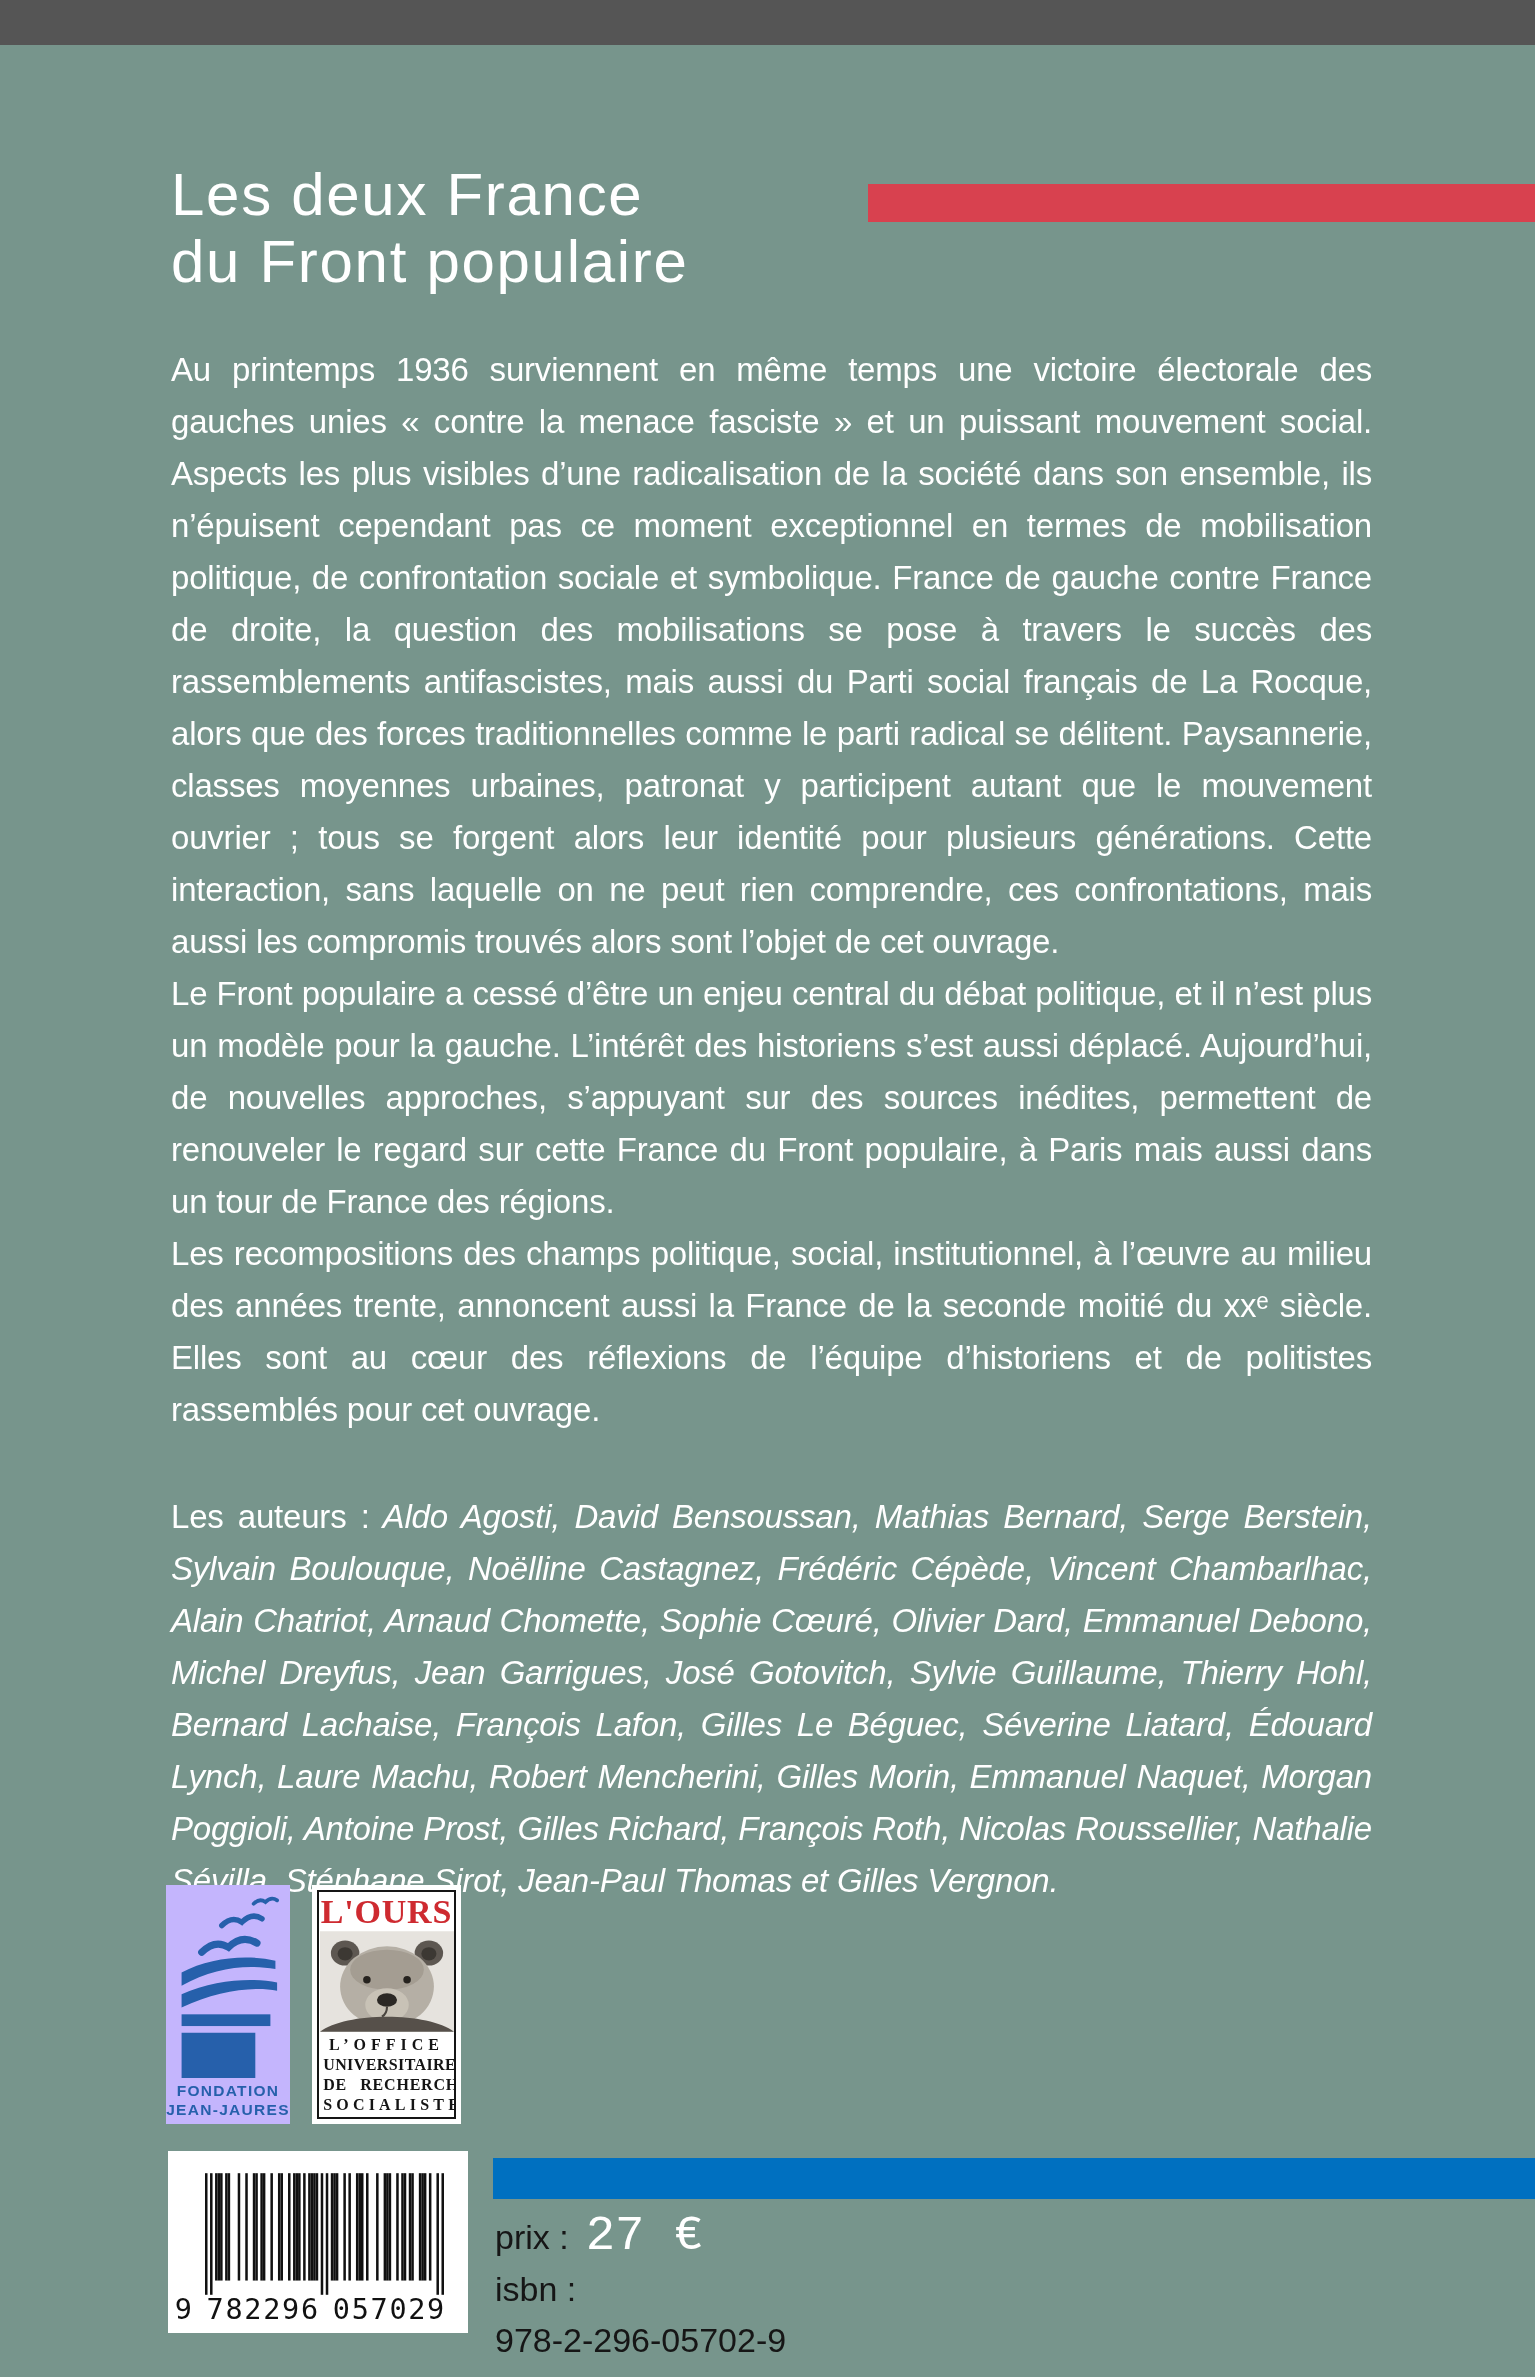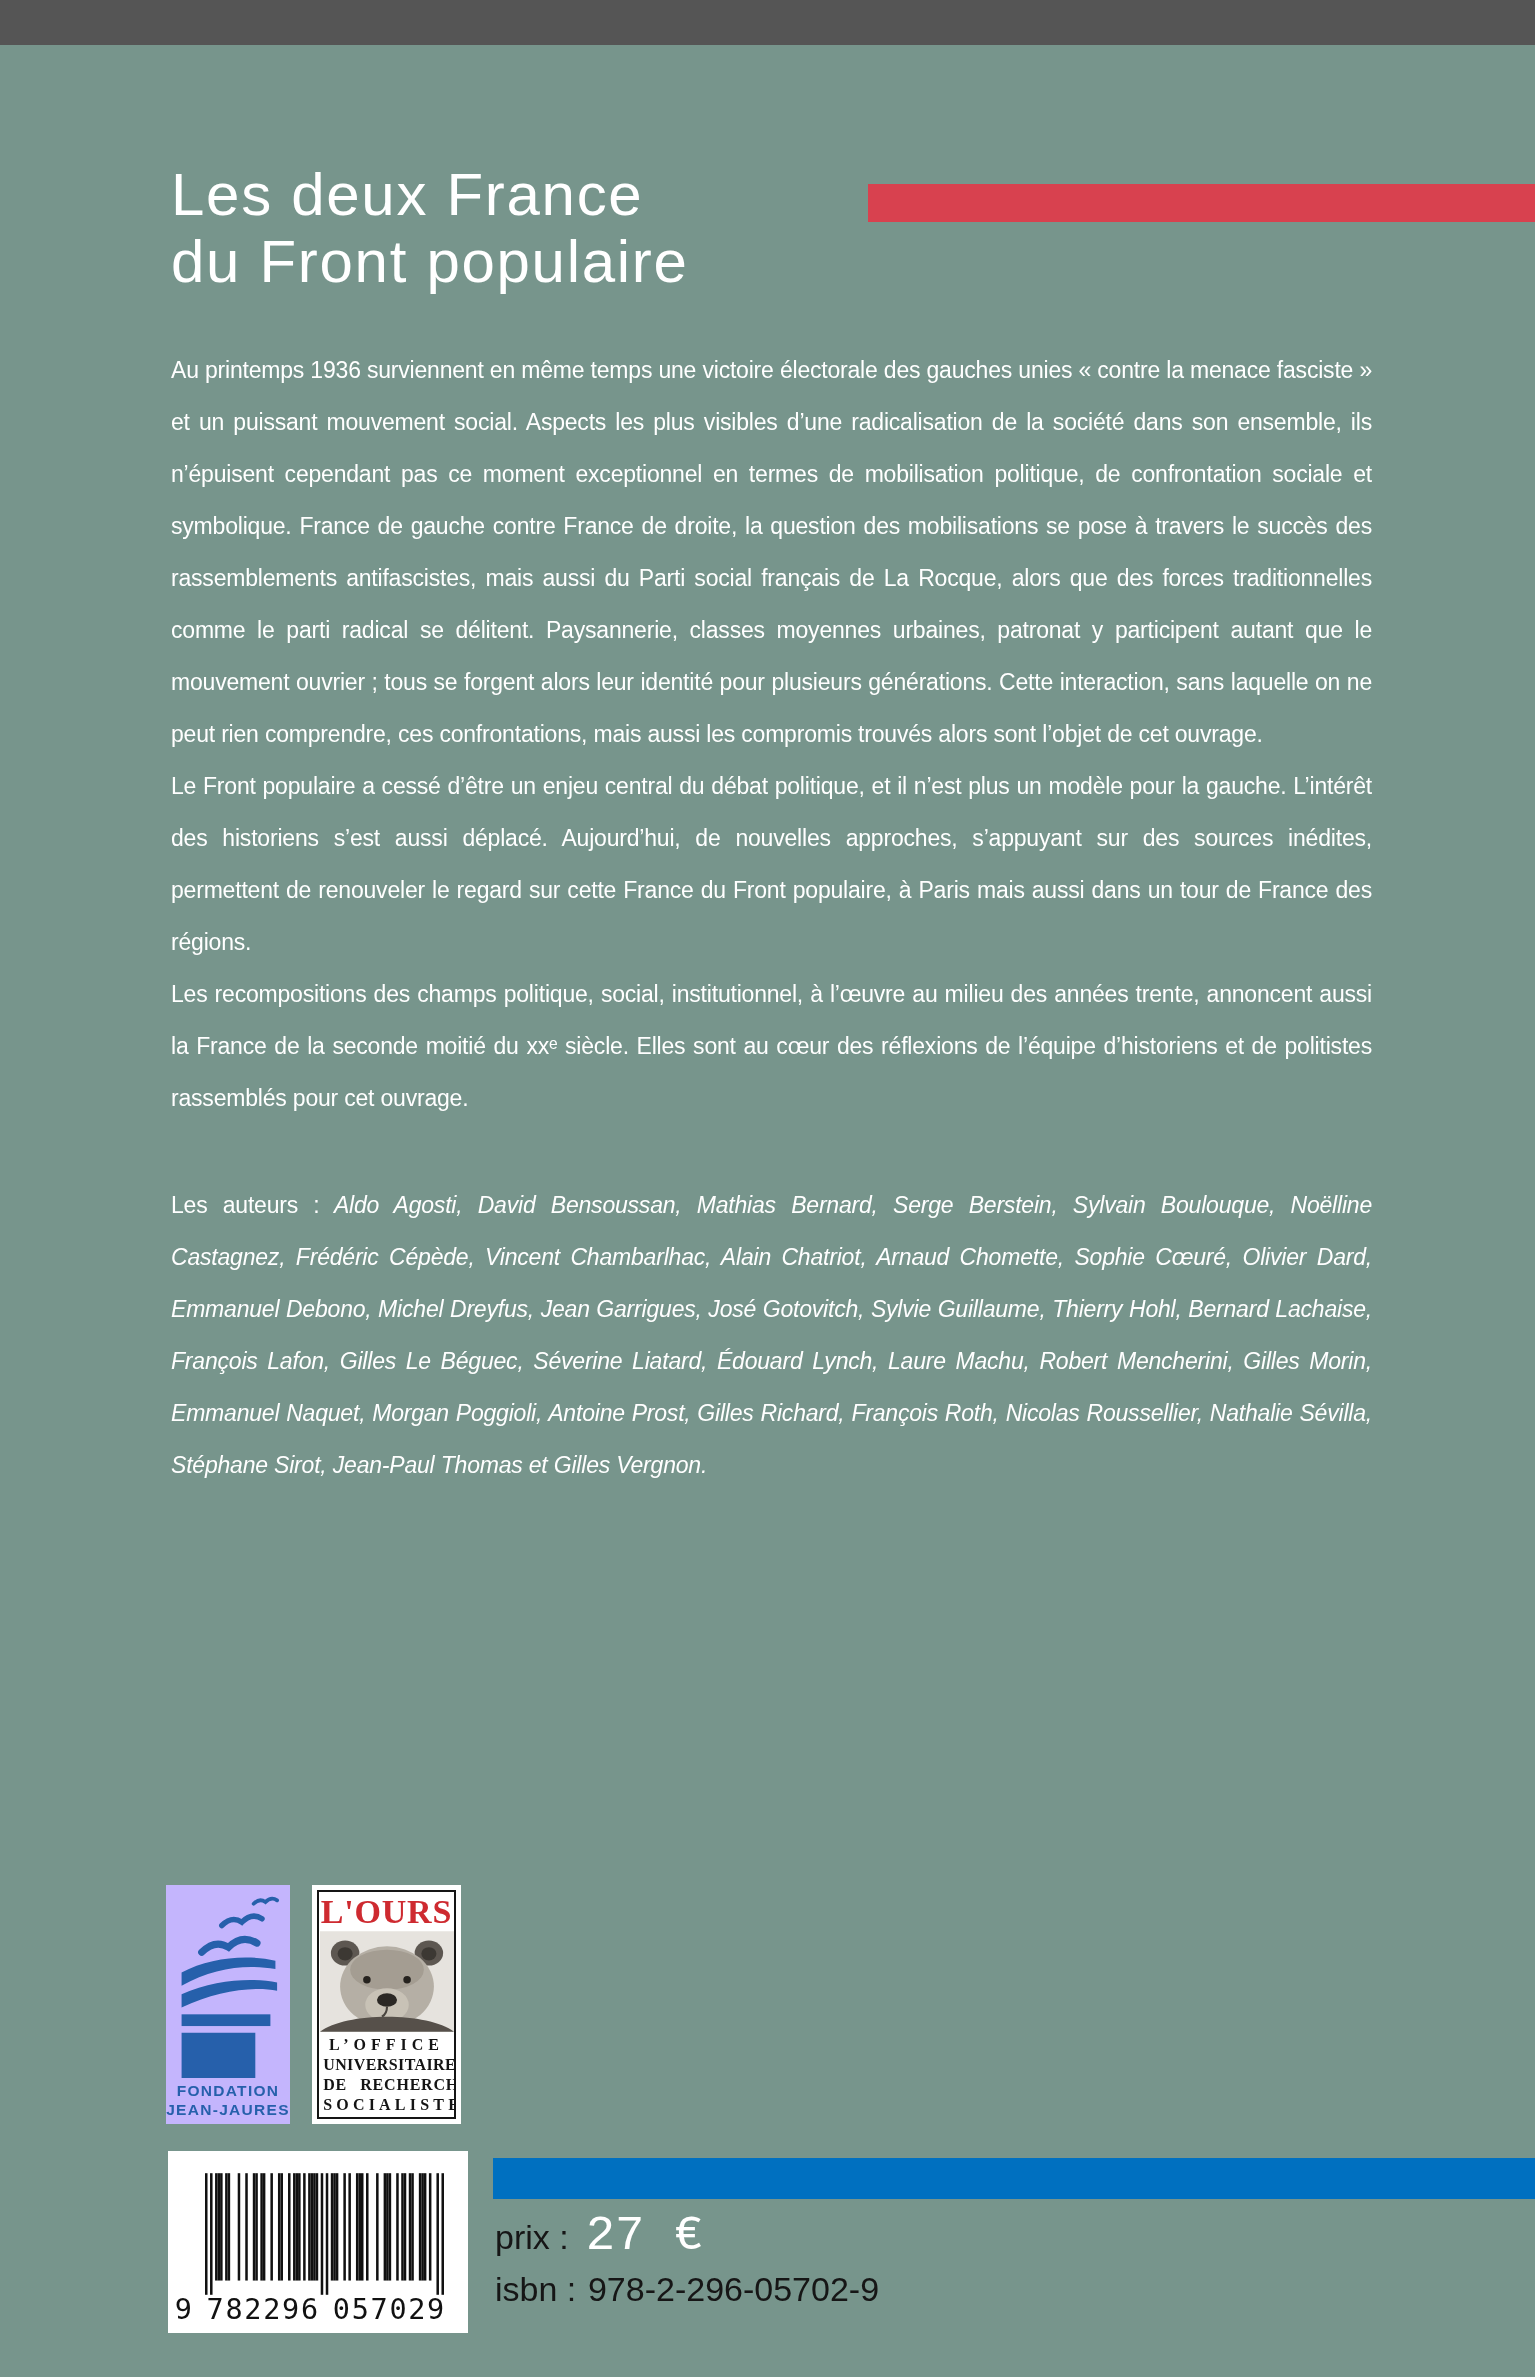--- a/index.html
+++ b/index.html
@@ -10,21 +10,21 @@
     font-stretch:condensed;
     margin-top:45px;
   }
   
   .red-bar{position:absolute;left:868px;right:0;top:139px;height:38px;background:var(--red,#D8414F);}
   
   .title{position:absolute;left:171px;top:116px;margin:0;color:#fff;font-weight:400;
          font-size:60px;line-height:67px;letter-spacing:1.7px;}
   
   .text-col{position:absolute;left:171px;top:299px;width:1201px;color:#fff;}
-  .text-col p{margin:0;font-size:23px;line-height:52px;text-align:justify;letter-spacing:-0.2px;}
+  .text-col p{margin:0;font-size:33px;line-height:52px;text-align:justify;letter-spacing:-0.2px;}
   .authors{margin-top:55px !important;font-size:28.5px;line-height:44px;font-style:italic;}
   .authors-label{font-style:normal;}
   
   .logos{position:absolute;left:166px;top:1840px;display:flex;gap:22px;align-items:stretch;}
   .logo-fjj{width:124px;height:239px;background:#c4b5fd;box-sizing:border-box;
             display:flex;flex-direction:column;align-items:center;padding-top:6.7px;}
   .fjj-svg .f{fill:var(--fjjblue,#2660AB);}
   .fjj-svg .s{stroke:var(--fjjblue,#2660AB);fill:none;stroke-linecap:round;}
   .fjj-text{color:var(--fjjblue,#2660AB);font-weight:bold;font-size:15.5px;line-height:19.3px;
             text-align:center;letter-spacing:1.3px;margin-top:3.4px;white-space:nowrap;}
@@ -45,21 +45,21 @@
   .barcode-box{position:absolute;left:168px;top:2106px;width:300px;height:182px;background:#fff;}
   .barcode-svg{position:absolute;left:37px;top:22px;fill:#111;}
   .barcode-digits{position:absolute;left:0;right:0;bottom:6.7px;display:flex;
                   justify-content:space-between;padding:0 22px 0 6.7px;
                   font-family:"DejaVu Sans Mono",monospace;font-size:28.5px;color:#111;letter-spacing:1.7px;}
   
   .blue-bar{position:absolute;left:493px;right:0;top:2113px;height:41px;background:var(--blue,#0070C0);}
   .price-line{position:absolute;left:495px;top:2163px;display:flex;align-items:baseline;gap:17px;}
   .meta-label{font-size:34px;color:#161616;font-weight:500;}
   .price-value{font-family:Liberation Mono, monospace;font-size:49px;color:#fff;}
-  .isbn-line{position:absolute;left:495px;top:2225px;display:flex;align-items:baseline;gap:11.7px;}
+  .isbn-line{position:absolute;left:495px;top:2225px;display:flex;align-items:baseline;gap:11.7px;flex-direction:column;}
   .isbn-value{font-size:34px;color:#161616;font-weight:500;}
 </style>
 </head>
 <body>
 
 <div class="cover" style="--bg: #77958C; --red: #D8414F; --blue: #0070C0; --fjjblue: #2660AB; --oursred: #CE2A30;">
 
   <div class="red-bar"></div>
 
   <h1 class="title"><span>Les deux France</span><br><span>du Front populaire</span></h1>

